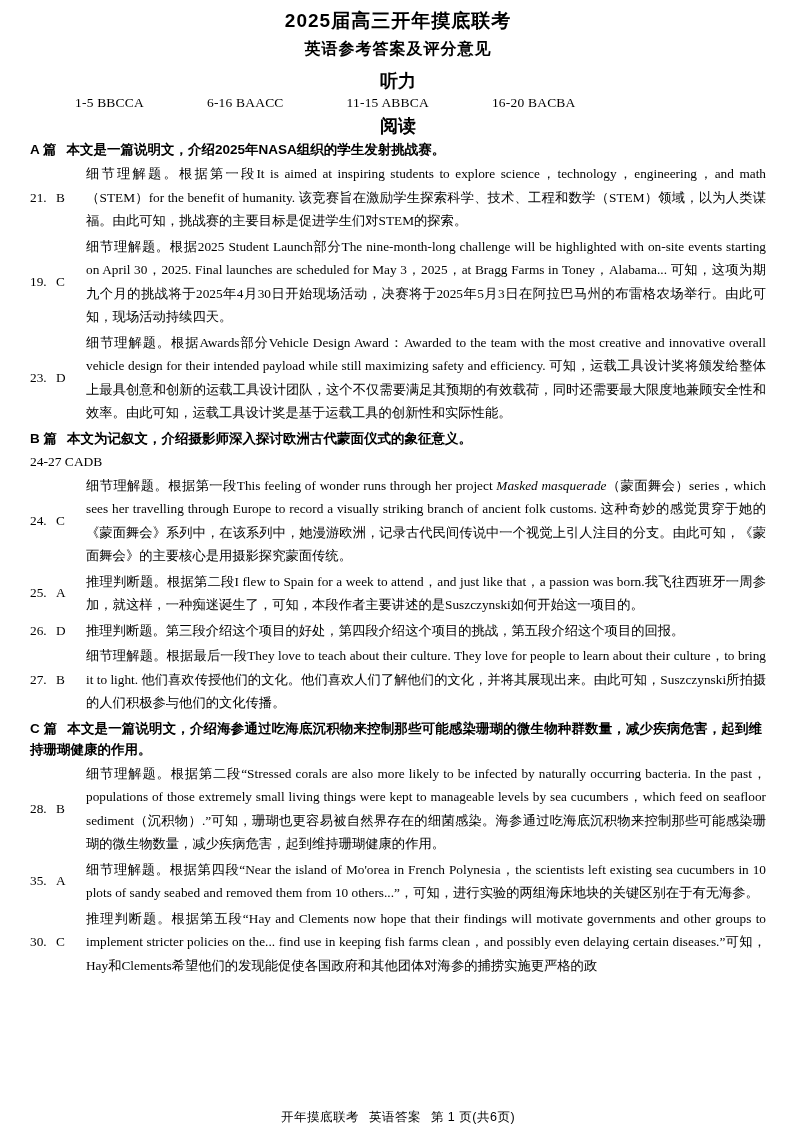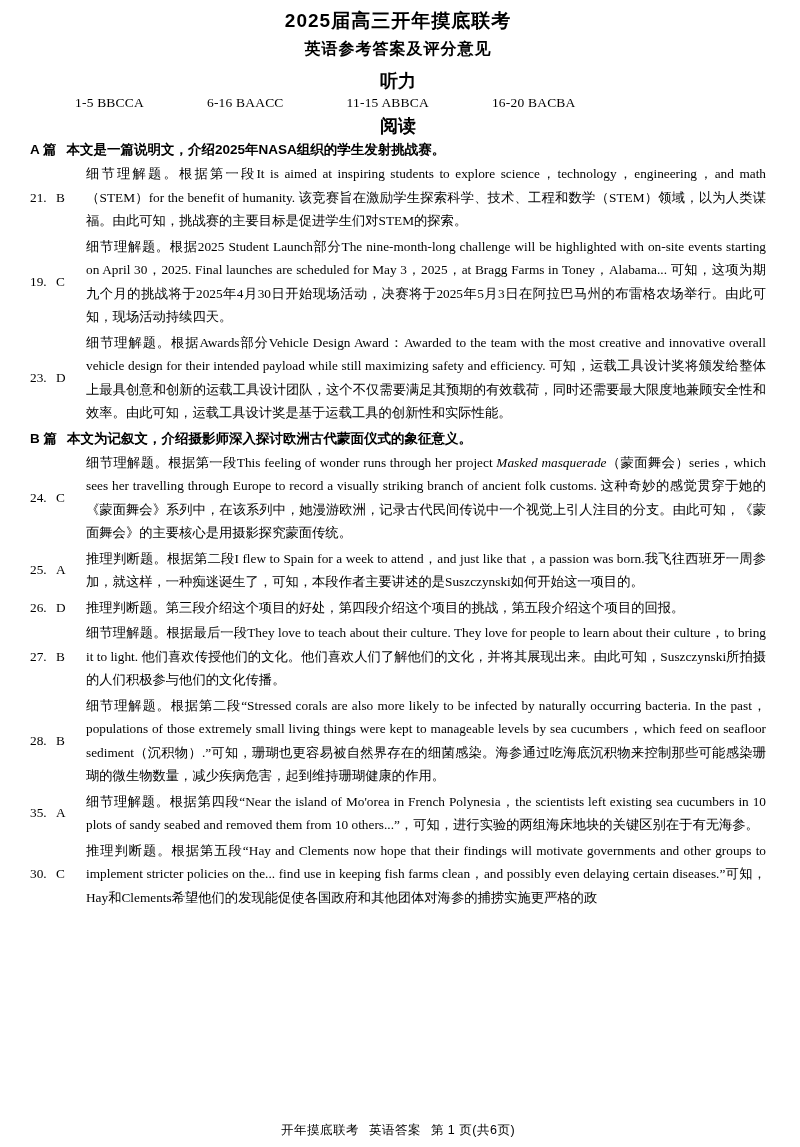--- a/index.html
+++ b/index.html
@@ -94,21 +94,21 @@
     text-align: justify;
     text-justify: inter-ideograph;
   }
   .body i {
     font-style: italic;
   }
   .footer {
     position: absolute;
     left: 0;
     right: 0;
-    bottom: 8px;
+    bottom: 21px;
     text-align: center;
     font-family: "Liberation Sans", sans-serif;
     font-size: 12.5px;
     letter-spacing: 0.5px;
   }
   .footer span { margin: 0 3px; }
 </style>
 </head>
 <body>
 
@@ -141,20 +141,21 @@
   </div>
   <div class="item">
     <span class="num">23.</span>
     <span class="opt">D</span>
     <span class="body">细节理解题。根据Awards部分Vehicle Design Award：Awarded to the team with the most creative and innovative overall vehicle design for their intended payload while still maximizing safety and efficiency. 可知，运载工具设计奖将颁发给整体上最具创意和创新的运载工具设计团队，这个不仅需要满足其预期的有效载荷，同时还需要最大限度地兼顾安全性和效率。由此可知，运载工具设计奖是基于运载工具的创新性和实际性能。</span>
   </div>
 
   <div class="passage-head">
     <span class="pl">B 篇</span><span>本文为记叙文，介绍摄影师深入探讨欧洲古代蒙面仪式的象征意义。</span>
   </div>
+  <div class="key-line">24-27 CADB</div>
 
   <div class="item">
     <span class="num">24.</span>
     <span class="opt">C</span>
     <span class="body">细节理解题。根据第一段This feeling of wonder runs through her project <i>Masked masquerade</i>（蒙面舞会）series，which sees her travelling through Europe to record a visually striking branch of ancient folk customs. 这种奇妙的感觉贯穿于她的《蒙面舞会》系列中，在该系列中，她漫游欧洲，记录古代民间传说中一个视觉上引人注目的分支。由此可知，《蒙面舞会》的主要核心是用摄影探究蒙面传统。</span>
   </div>
   <div class="item">
     <span class="num">25.</span>
     <span class="opt">A</span>
     <span class="body">推理判断题。根据第二段I flew to Spain for a week to attend，and just like that，a passion was born.我飞往西班牙一周参加，就这样，一种痴迷诞生了，可知，本段作者主要讲述的是Suszczynski如何开始这一项目的。</span>
@@ -163,20 +164,23 @@
     <span class="num">26.</span>
     <span class="opt">D</span>
     <span class="body">推理判断题。第三段介绍这个项目的好处，第四段介绍这个项目的挑战，第五段介绍这个项目的回报。</span>
   </div>
   <div class="item">
     <span class="num">27.</span>
     <span class="opt">B</span>
     <span class="body">细节理解题。根据最后一段They love to teach about their culture. They love for people to learn about their culture，to bring it to light. 他们喜欢传授他们的文化。他们喜欢人们了解他们的文化，并将其展现出来。由此可知，Suszczynski所拍摄的人们积极参与他们的文化传播。</span>
   </div>
 
+  <div class="passage-head">
+    <span class="pl">C 篇</span><span>本文是一篇说明文，介绍海参通过吃海底沉积物来控制那些可能感染珊瑚的微生物种群数量，减少疾病危害，起到维持珊瑚健康的作用。</span>
+  </div>
 
   <div class="item">
     <span class="num">28.</span>
     <span class="opt">B</span>
     <span class="body">细节理解题。根据第二段“Stressed corals are also more likely to be infected by naturally occurring bacteria. In the past，populations of those extremely small living things were kept to manageable levels by sea cucumbers，which feed on seafloor sediment（沉积物）.”可知，珊瑚也更容易被自然界存在的细菌感染。海参通过吃海底沉积物来控制那些可能感染珊瑚的微生物数量，减少疾病危害，起到维持珊瑚健康的作用。</span>
   </div>
   <div class="item">
     <span class="num">35.</span>
     <span class="opt">A</span>
     <span class="body">细节理解题。根据第四段“Near the island of Mo'orea in French Polynesia，the scientists left existing sea cucumbers in 10 plots of sandy seabed and removed them from 10 others...”，可知，进行实验的两组海床地块的关键区别在于有无海参。</span>

